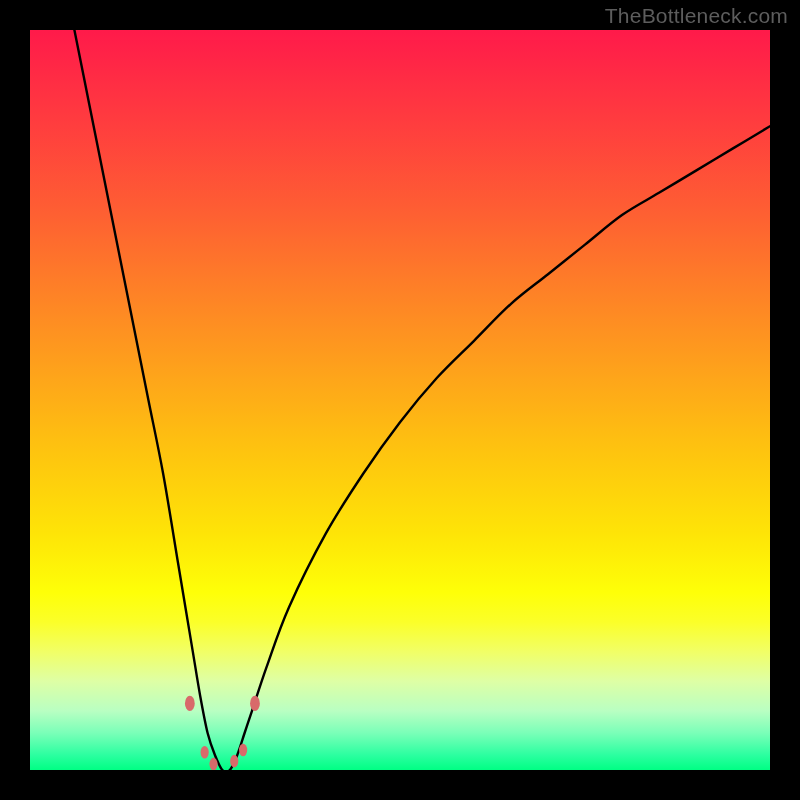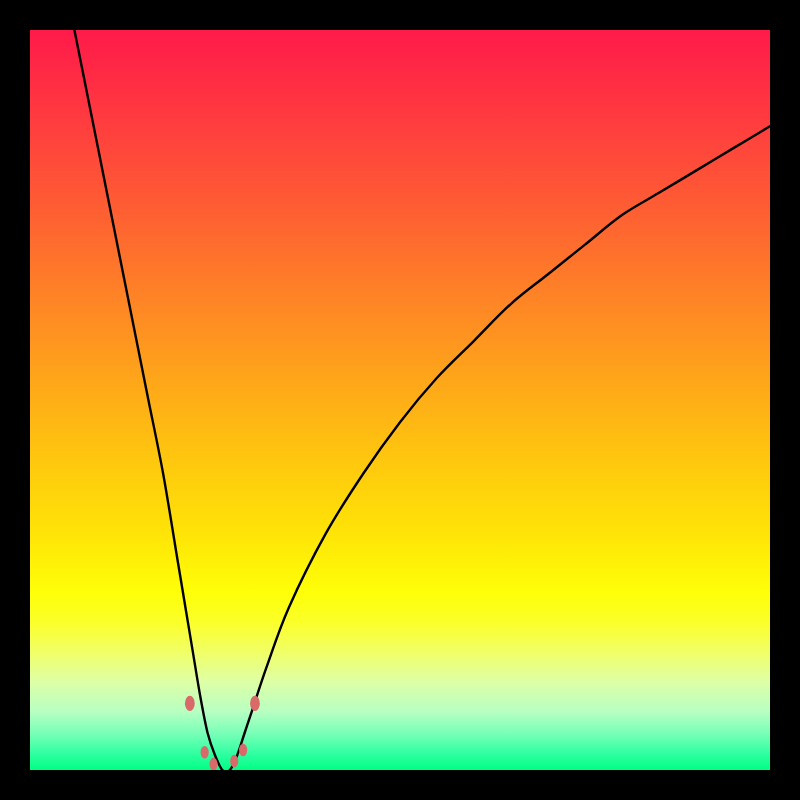--- a/index.html
+++ b/index.html
@@ -56,20 +56,21 @@
     left: 0;
     top: 0;
     width: 740px;
     height: 740px;
   }
 </style>
 </head>
 <body>
 
 <div class="frame">
+  <div class="watermark">TheBottleneck.com</div>
   <div class="plot-area">
     <svg class="curve" viewBox="0 0 740 740" preserveAspectRatio="none">
       <path id="curve-path" fill="none" stroke="#000000" stroke-width="2.4" stroke-linecap="round" d="M 44.4 0 C 46.86666666666667 12.333333333333334, 54.266666666666666 49.33333333333333, 59.2 74 C 64.13333333333334 98.66666666666667, 69.06666666666666 123.33333333333333, 74 148 C 78.93333333333334 172.66666666666666, 83.86666666666666 197.33333333333334, 88.8 222 C 93.73333333333333 246.66666666666666, 98.66666666666667 271.3333333333333, 103.60000000000001 296 C 108.53333333333335 320.6666666666667, 113.46666666666667 345.3333333333333, 118.4 370 C 123.33333333333334 394.6666666666667, 128.26666666666665 416.8666666666667, 133.2 444 C 138.13333333333333 471.1333333333333, 144.3 510.59999999999997, 148 532.8 C 151.7 555, 152.93333333333334 562.4000000000001, 155.4 577.2 C 157.86666666666667 592, 160.33333333333334 606.8000000000001, 162.8 621.6 C 165.26666666666668 636.4, 167.73333333333335 652.4333333333334, 170.20000000000002 666 C 172.66666666666669 679.5666666666666, 175.13333333333333 693.1333333333333, 177.6 703 C 180.06666666666666 712.8666666666667, 182.53333333333333 719.0333333333334, 185 725.2 C 187.46666666666667 731.3666666666667, 189.93333333333334 737.5333333333333, 192.4 740 C 194.86666666666667 742.4666666666667, 197.33333333333334 742.4666666666667, 199.8 740 C 202.26666666666668 737.5333333333333, 204.73333333333335 731.3666666666667, 207.20000000000002 725.2 C 209.66666666666669 719.0333333333334, 212.13333333333333 710.4, 214.6 703 C 217.06666666666666 695.6, 218.3 691.9, 222 680.8 C 225.7 669.6999999999999, 230.63333333333335 653.6666666666666, 236.8 636.4 C 242.96666666666667 619.1333333333333, 249.13333333333333 599.4000000000001, 259 577.2 C 268.8666666666667 555, 283.6666666666667 525.4, 296 503.2 C 308.3333333333333 481, 320.6666666666667 462.5, 333 444 C 345.3333333333333 425.5, 357.66666666666663 408.2333333333334, 370 392.20000000000005 C 382.33333333333337 376.1666666666667, 394.66666666666674 361.3666666666666, 407.00000000000006 347.79999999999995 C 419.33333333333337 334.2333333333333, 431.6666666666667 323.1333333333333, 444 310.8 C 456.3333333333333 298.4666666666667, 468.6666666666667 284.90000000000003, 481 273.8 C 493.3333333333333 262.7, 505.6666666666667 254.06666666666666, 518 244.2 C 530.3333333333334 234.33333333333331, 542.6666666666666 224.4666666666667, 555 214.60000000000002 C 567.3333333333334 204.73333333333335, 579.6666666666666 193.63333333333335, 592 185 C 604.3333333333334 176.36666666666665, 616.6666666666666 170.19999999999996, 629 162.79999999999995 C 641.3333333333334 155.39999999999995, 653.6666666666666 147.99999999999991, 666 140.5999999999999 C 678.3333333333334 133.1999999999999, 690.6666666666666 125.79999999999995, 703 118.39999999999998 C 715.3333333333334 111, 733.8333333333334 99.90000000000003, 740 96.20000000000005"></path>
       <g id="markers">
           <ellipse cx="159.84000000000003" cy="673.4" rx="4.884000000000001" ry="7.548" fill="#d86a6a"></ellipse>
           <ellipse cx="174.64000000000001" cy="722.24" rx="4.07" ry="6.29" fill="#d86a6a"></ellipse>
           <ellipse cx="183.52" cy="734.08" rx="4.07" ry="6.29" fill="#d86a6a"></ellipse>
           <ellipse cx="204.24" cy="731.12" rx="4.07" ry="6.29" fill="#d86a6a"></ellipse>
           <ellipse cx="213.12000000000003" cy="720.02" rx="4.07" ry="6.29" fill="#d86a6a"></ellipse>
           <ellipse cx="224.96" cy="673.4" rx="4.884000000000001" ry="7.548" fill="#d86a6a"></ellipse>

